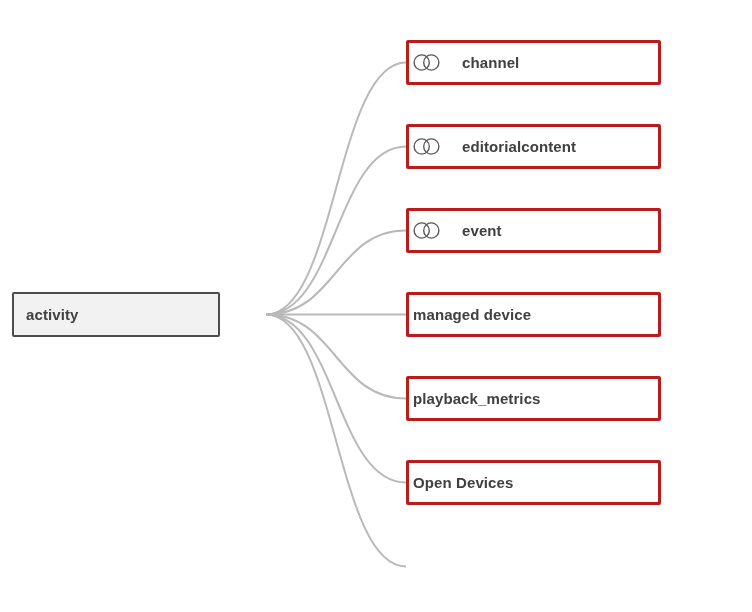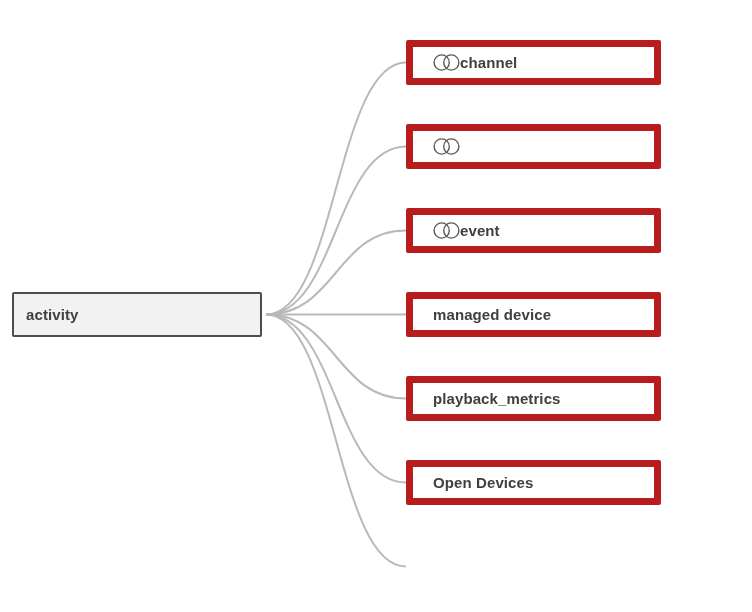--- a/index.html
+++ b/index.html
@@ -24,21 +24,21 @@
   }
   svg.links path {
     fill: none;
     stroke: #b9b9b9;
     stroke-width: 2;
   }
   .root-node {
     position: absolute;
     left: 12px;
     top: 292px;
-    width: 250px;
+    width: 208px;
     height: 45px;
     box-sizing: border-box;
     background: #f2f2f2;
     border: 2px solid #4d4d4d;
     border-radius: 2px;
     display: flex;
     align-items: center;
     padding: 0 12px;
     cursor: pointer;
   }
@@ -48,26 +48,26 @@
     top: 40px;
     display: flex;
     flex-direction: column;
     gap: 39px;
   }
   .node {
     width: 255px;
     height: 45px;
     box-sizing: border-box;
     background: #ffffff;
-    border: 7px solid #b91c1c;
+    border: 3px solid #b91c1c;
     border-radius: 2px;
     display: flex;
     align-items: center;
-    padding: 0 20px;
-    gap: 0;
+    padding: 0 4px;
+    gap: 22px;
     cursor: pointer;
   }
   .node-label {
     font-size: 15px;
     font-weight: 600;
     color: #404040;
     letter-spacing: 0.1px;
     white-space: nowrap;
     overflow: hidden;
     text-overflow: ellipsis;
@@ -109,20 +109,21 @@
       <span class="node-label">channel</span>
     </div>
 
     <div class="node">
       <span class="venn-icon">
         <svg width="27" height="17" viewBox="0 0 27 17">
           <circle cx="8.7" cy="8.5" r="7.6" fill="none" stroke="#595959" stroke-width="1.4"></circle>
           <circle cx="18.3" cy="8.5" r="7.6" fill="none" stroke="#595959" stroke-width="1.4"></circle>
         </svg>
       </span>
+      <span class="node-label">editorialcontent</span>
     </div>
 
     <div class="node">
       <span class="venn-icon">
         <svg width="27" height="17" viewBox="0 0 27 17">
           <circle cx="8.7" cy="8.5" r="7.6" fill="none" stroke="#595959" stroke-width="1.4"></circle>
           <circle cx="18.3" cy="8.5" r="7.6" fill="none" stroke="#595959" stroke-width="1.4"></circle>
         </svg>
       </span>
       <span class="node-label">event</span>

